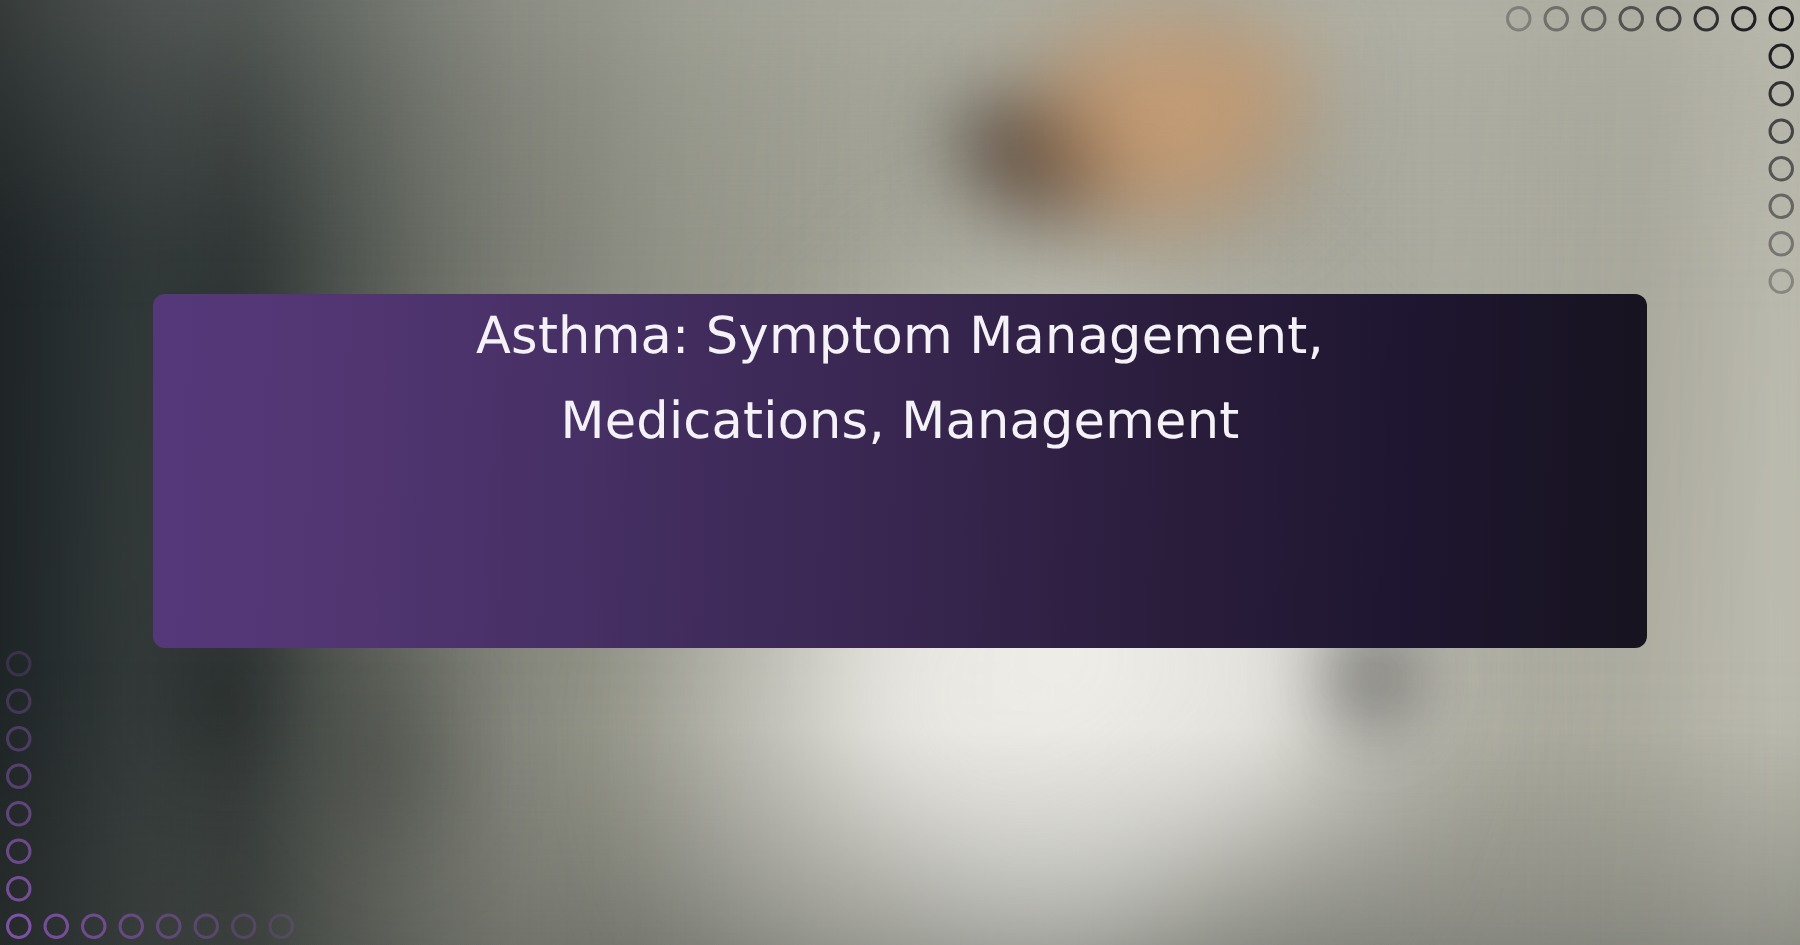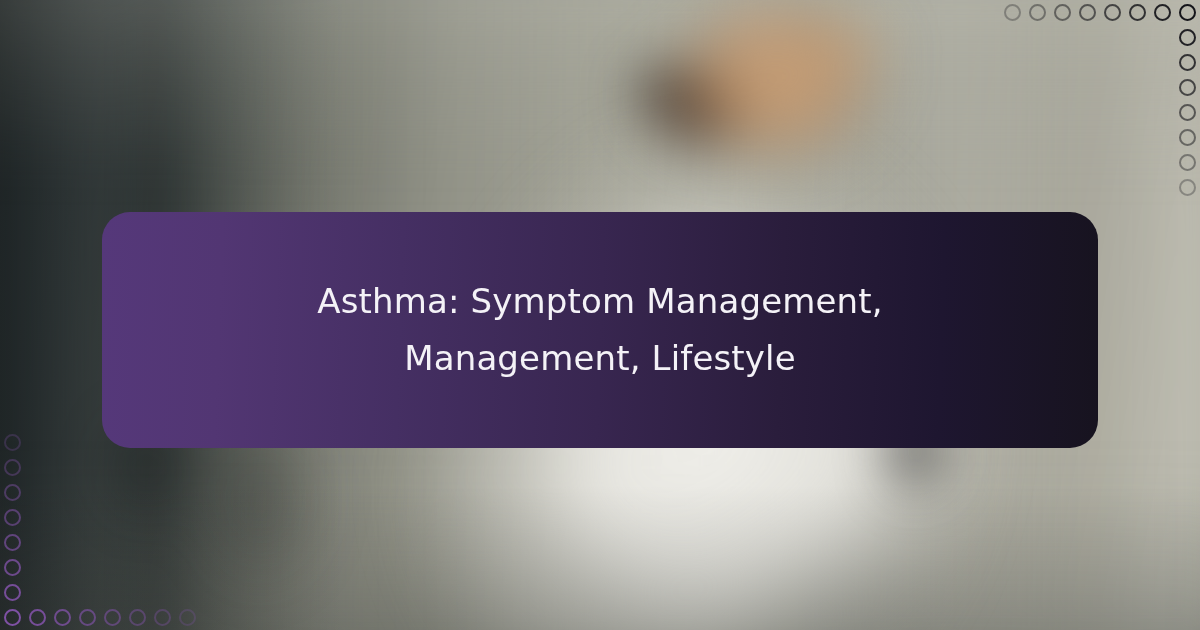--- a/index.html
+++ b/index.html
@@ -108,33 +108,32 @@
     filter: none;
   }
 
   
   .title-card {
     position: absolute;
     left: 102px;
     top: 196px;
     width: 996px;
     height: 236px;
-    border-radius: 28px;
+    border-radius: 8px;
     background: linear-gradient(92deg,
         #55387a 0%,
         #523673 12%,
         #452f63 30%,
         #382650 50%,
         #2a1d3c 68%,
         #1e1630 84%,
         #17131f 100%);
     display: flex;
-    align-items: center;
+    align-items: flex-start;
     justify-content: center;
-    margin-top: 16px;
   }
   .title-text {
     margin: 0;
     width: 640px;
     text-align: center;
     color: #f4f2f7;
     font-family: "DejaVu Sans", "Liberation Sans", sans-serif;
     font-weight: 400;
     font-size: 34px;
     line-height: 57px;
@@ -188,21 +187,21 @@
       <span class="dot" style="opacity: 0.6; right: 4px; top: 104px;"></span>
       <span class="dot" style="opacity: 0.5; right: 4px; top: 129px;"></span>
       <span class="dot" style="opacity: 0.4; right: 4px; top: 154px;"></span>
       <span class="dot" style="opacity: 0.3; right: 4px; top: 179px;"></span>
     </div>
 
   <div class="title-card">
     <h1 class="title-text">
       <span>Asthma: Symptom Management,</span>
       <br>
-      <span>Management, Lifestyle</span>
+      <span>Medications, Management</span>
     </h1>
   </div>
 
   <div class="dots dots-bl" id="dots-bl">
       <span class="dot" style="opacity: 1; left: 4px; bottom: 4px;"></span>
       <span class="dot" style="opacity: 0.9; left: 29px; bottom: 4px;"></span>
       <span class="dot" style="opacity: 0.8; left: 54px; bottom: 4px;"></span>
       <span class="dot" style="opacity: 0.68; left: 79px; bottom: 4px;"></span>
       <span class="dot" style="opacity: 0.58; left: 104px; bottom: 4px;"></span>
       <span class="dot" style="opacity: 0.48; left: 129px; bottom: 4px;"></span>

